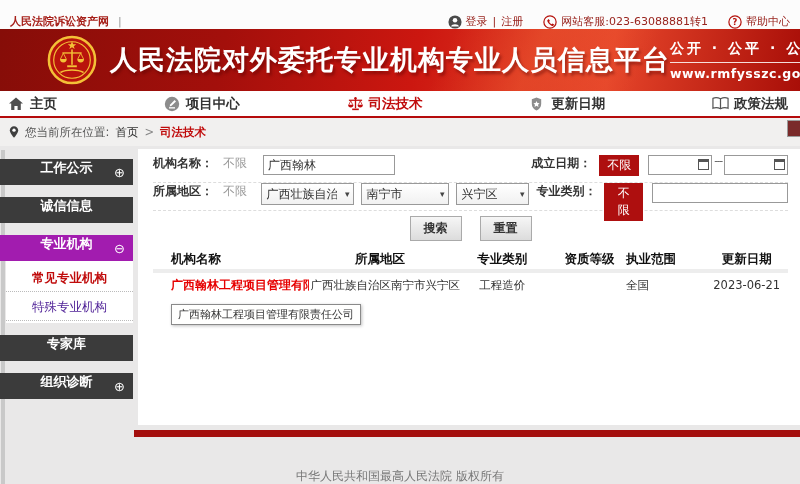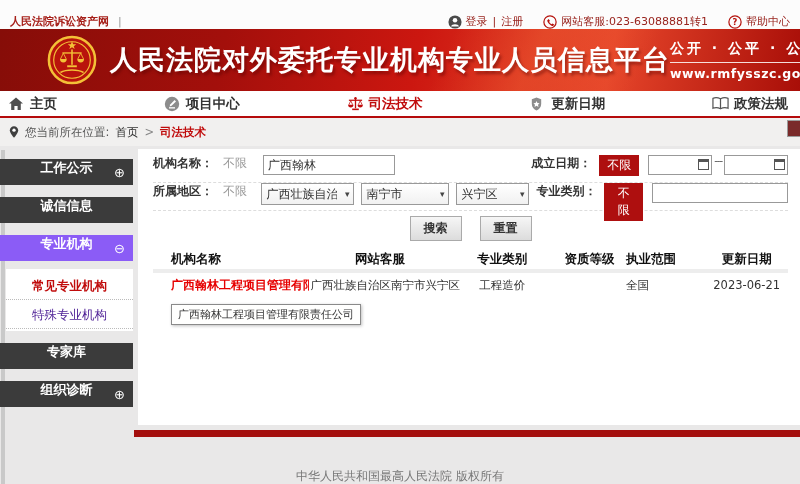--- a/index.html
+++ b/index.html
@@ -44,21 +44,21 @@
   .bc-current { color:#c00c0c; font-weight:bold; cursor:pointer; }
   .side-widget { position:absolute; right:0; top:120px; width:13px; height:17px; background:#7a2a2a; border:1px solid #9b9b9b; border-right:none; cursor:pointer; z-index:5; }
 
   .left-strip { position:absolute; left:1px; top:150px; bottom:0; width:4px; background:#c9c9c9; z-index:0; }
 
   
   .content { display:flex; align-items:flex-start; min-height:279px; position:relative; }
   .sidebar { width:133px; flex:none; position:relative; z-index:1; padding-top:13px; }
   .sb-item { height:26px; margin-bottom:12px; background:#3b3b3b; color:#fff; font-size:13px; font-weight:bold;
     display:flex; align-items:flex-start; justify-content:center; position:relative; cursor:pointer; }
-  .sb-item.red { background:#8b5cf6; margin-bottom:8px; }
+  .sb-item.red { background:#a21caf; margin-bottom:0; }
   .sb-toggle { position:absolute; right:8px; top:50%; transform:translateY(-50%); font-size:13px; font-weight:normal; }
   .sb-sub { background:#fff; margin:0 0 12px 6px; padding:2px 0; }
   .sb-sub-item { height:29px; line-height:29px; text-align:center; font-size:12.5px; color:#4c1d95; border-bottom:1px dotted #bbb; cursor:pointer; }
   .sb-sub-item.active { color:#c00c0c; font-weight:bold; }
 
   .main-panel { flex:1; margin:3px 10px 0 5px; background:#fff; height:276px; padding:6px 15px; position:relative; z-index:1; }
 
   
   .form-row { display:flex; align-items:flex-start; height:28px; border-bottom:1px dashed #ddd; font-size:12px; }
   .f-label { font-weight:bold; color:#333; white-space:nowrap; }
@@ -300,21 +300,21 @@
       </div>
       
       <div class="btn-row">
         <button class="btn">搜索</button>
         <button class="btn">重置</button>
       </div>
 
       
       <div class="thead">
         <span class="c1">机构名称</span>
-        <span class="c2">网站客服</span>
+        <span class="c2">所属地区</span>
         <span class="c3">专业类别</span>
         <span class="c4">资质等级</span>
         <span class="c5">执业范围</span>
         <span class="c6">更新日期</span>
       </div>
       <div class="trow">
         <span class="c1">广西翰林工程项目管理有限责任...</span>
         <span class="c2">广西壮族自治区南宁市兴宁区</span>
         <span class="c3">工程造价</span>
         <span class="c4"></span>

